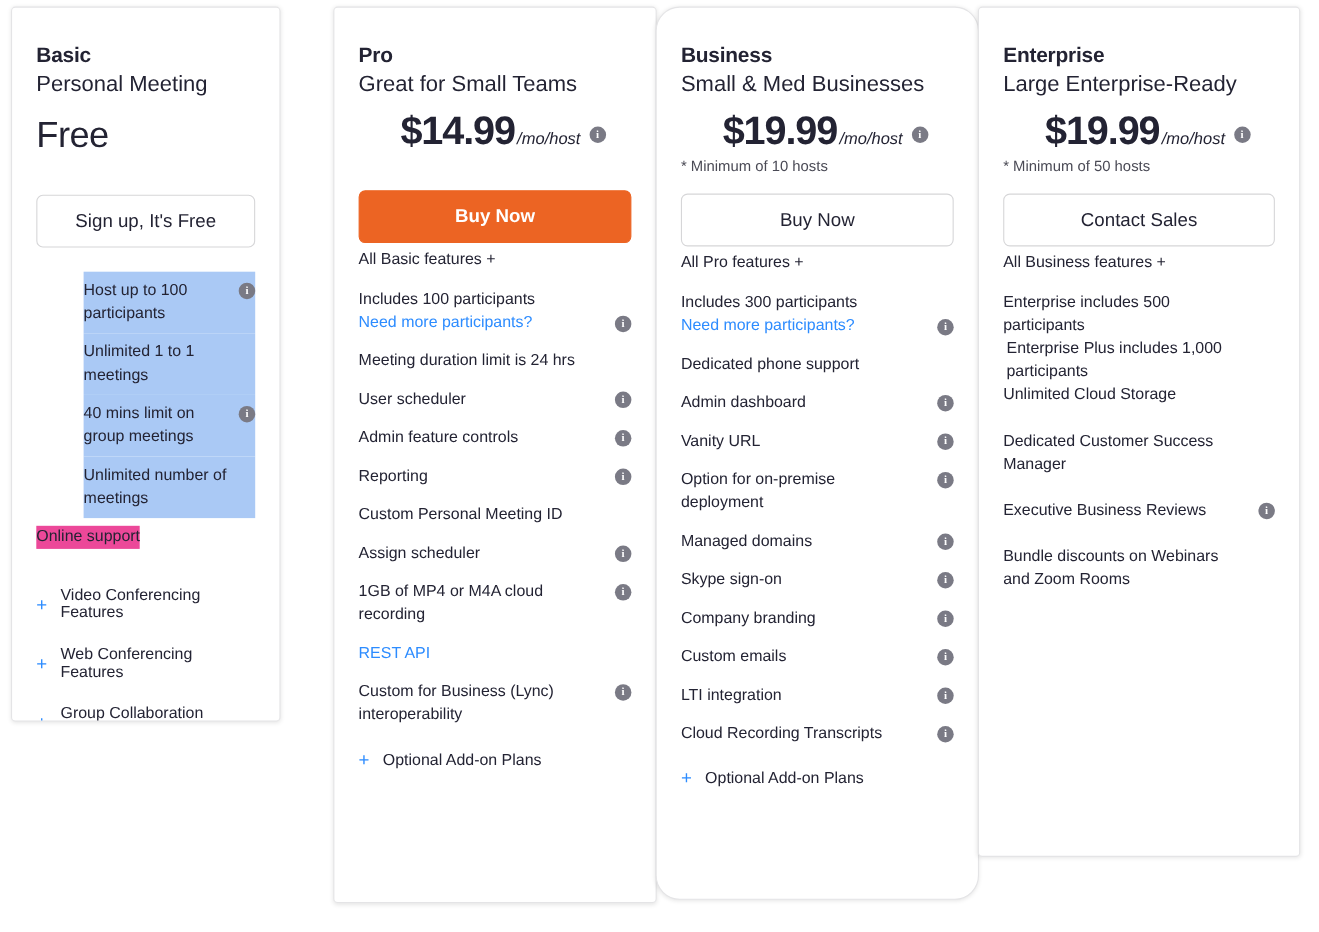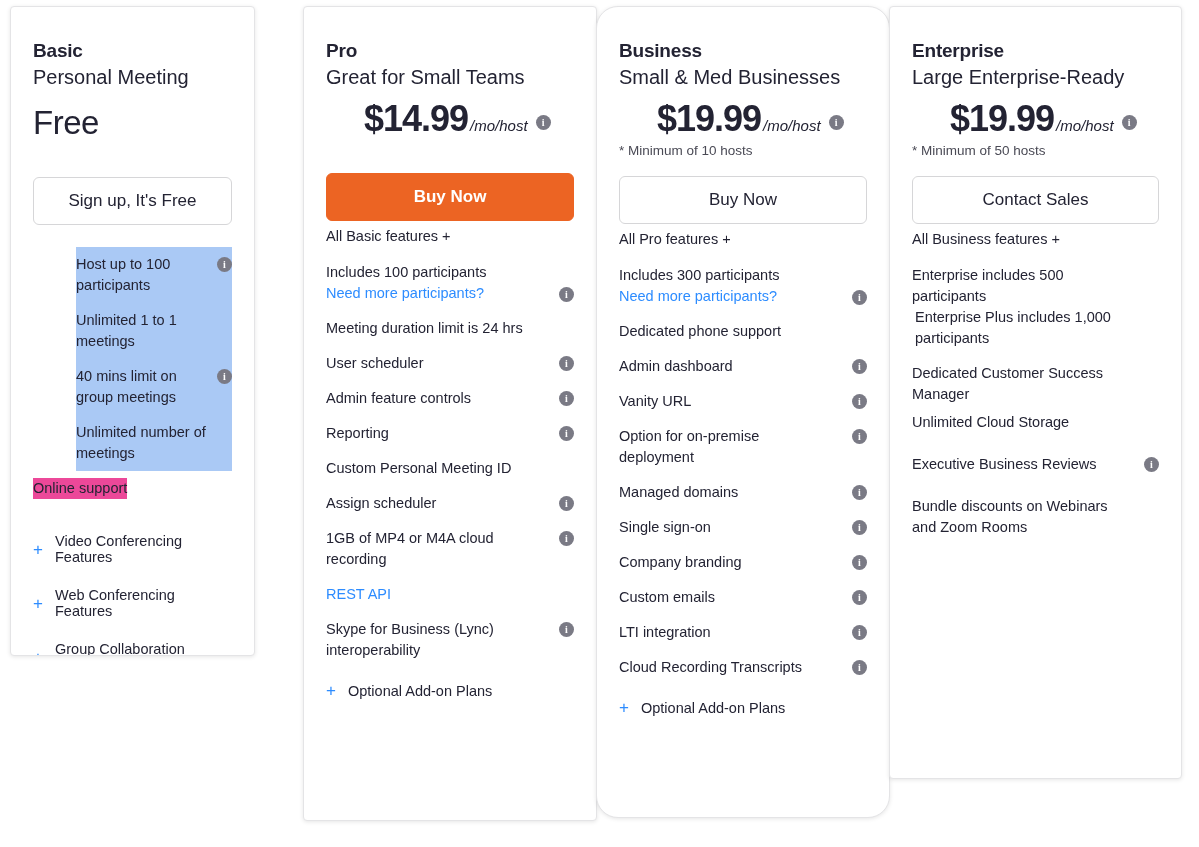--- a/index.html
+++ b/index.html
@@ -275,21 +275,21 @@
       </div>
       <div class="feature">
         <span class="txt">1GB of MP4 or M4A cloud recording</span>
         <span class="info-icon">i</span>
       </div>
       <div class="feature link-only">
         <span class="txt">REST API</span>
         <span class="info-placeholder"></span>
       </div>
       <div class="feature">
-        <span class="txt">Skype for Business (Lync) interoperability</span>
+        <span class="txt">Custom for Business (Lync) interoperability</span>
         <span class="info-icon">i</span>
       </div>
     </div>
     <div class="addon">
       <span class="plus">+</span>
       <span>Optional Add-on Plans</span>
     </div>
   </div>
 
   <div class="plan plan-business">
@@ -327,21 +327,21 @@
       </div>
       <div class="feature">
         <span class="txt">Option for on-premise deployment</span>
         <span class="info-icon">i</span>
       </div>
       <div class="feature">
         <span class="txt">Managed domains</span>
         <span class="info-icon">i</span>
       </div>
       <div class="feature">
-        <span class="txt">Single sign-on</span>
+        <span class="txt">Skype sign-on</span>
         <span class="info-icon">i</span>
       </div>
       <div class="feature">
         <span class="txt">Company branding</span>
         <span class="info-icon">i</span>
       </div>
       <div class="feature">
         <span class="txt">Custom emails</span>
         <span class="info-icon">i</span>
       </div>
@@ -375,28 +375,28 @@
     <div class="group-label">All Business features +</div>
     <div class="features" style="margin-top:4px;">
       <div class="feature" style="padding-bottom:0;">
         <span class="txt">Enterprise includes 500 participants</span>
         <span class="info-placeholder"></span>
       </div>
       <div class="feature" style="padding-top:0;padding-bottom:0;justify-content:center;">
         <span class="txt">Enterprise Plus includes 1,000 participants</span>
         <span class="info-placeholder"></span>
       </div>
+      <div class="feature" style="padding-top:0;">
+        <span class="txt">Unlimited Cloud Storage</span>
+        <span class="info-placeholder"></span>
+      </div>
       <div class="feature" style="padding-top:14px;">
         <span class="txt">Dedicated Customer Success Manager</span>
         <span class="info-placeholder"></span>
       </div>
-      <div class="feature" style="padding-top:0;">
-        <span class="txt">Unlimited Cloud Storage</span>
-        <span class="info-placeholder"></span>
-      </div>
       <div class="feature" style="padding-top:14px;">
         <span class="txt">Executive Business Reviews</span>
         <span class="info-icon">i</span>
       </div>
       <div class="feature" style="padding-top:14px;">
         <span class="txt">Bundle discounts on Webinars and Zoom Rooms</span>
         <span class="info-placeholder"></span>
       </div>
     </div>
   </div>

